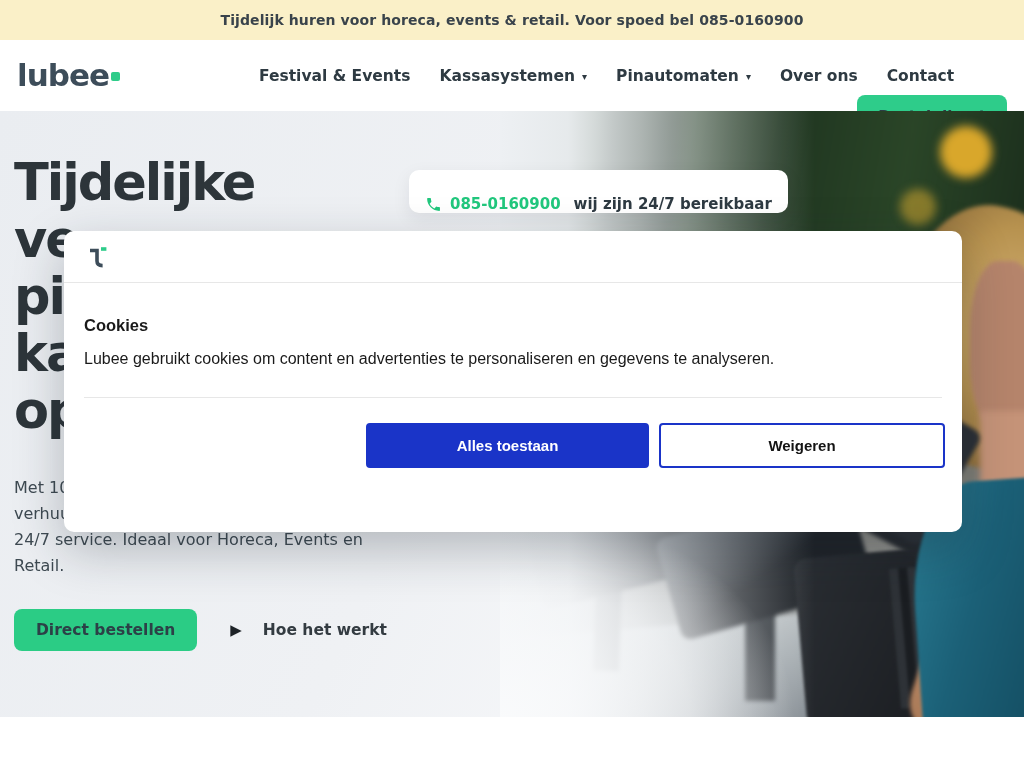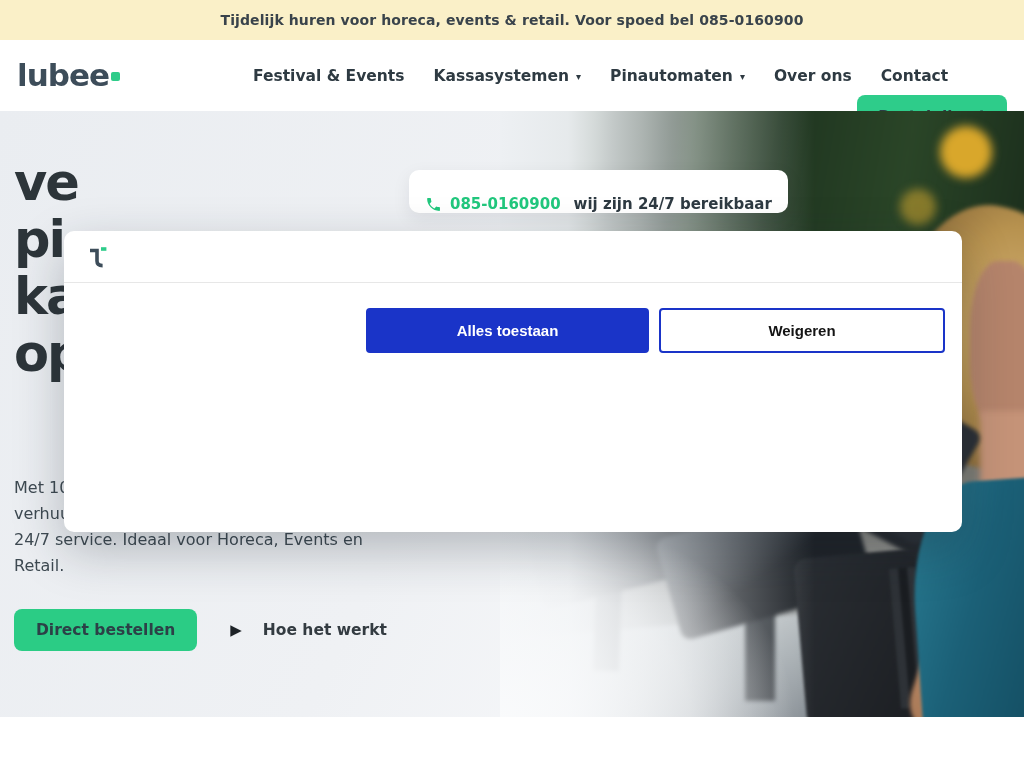--- a/index.html
+++ b/index.html
@@ -8,21 +8,21 @@
 
   
   .top-banner { height:40px; background:#faf0c8; display:flex; align-items:center; justify-content:center; }
   .top-banner span { font-size:14px; font-weight:600; color:#39434b; letter-spacing:.1px; }
 
   
   .navbar { height:71px; background:#ffffff; position:relative; display:flex; align-items:center; padding:0 17px; }
   .logo { display:flex; align-items:center; cursor:pointer; }
   .logo-text { font-size:31px; font-weight:700; color:#3d4d5a; letter-spacing:-1px; line-height:1; }
   .logo-dot { width:9px; height:9px; background:#2ecc8a; border-radius:2px; margin:1px 0 0 2px; }
-  .nav-links { position:absolute; left:253px; top:0; height:100%; display:flex; align-items:center; gap:29px; }
+  .nav-links { position:absolute; left:259px; top:0; height:100%; display:flex; align-items:center; gap:29px; }
   .nav-item { font-size:15.5px; font-weight:600; color:#2e3a42; cursor:pointer; display:flex; align-items:center; gap:7px; white-space:nowrap; }
   .nav-caret { font-size:10px; color:#2e3a42; transform:translateY(1px); }
   .nav-cta { position:absolute; right:17px; top:55px; height:44px; padding:0 21px; background:#2ecc8a; border:none;
              border-radius:8px; font-family:"DejaVu Sans", sans-serif; font-size:15px; font-weight:700; color:#2c3e46; cursor:pointer; }
 
   
   .hero { position:relative; height:606px; overflow:hidden;
           background:linear-gradient(115deg,#eaedf1 0%,#eff1f4 45%,#f7f8fa 75%,#fbfcfd 100%); }
 
   .hero-content { position:absolute; left:14px; top:0; width:460px; z-index:2; }
@@ -168,20 +168,21 @@
   <div class="phone-badge">
     <svg width="17" height="17" viewBox="0 0 24 24">
       <path fill="#21c77d" d="M6.6 10.8c1.5 2.9 3.8 5.2 6.7 6.7l2.2-2.2c.3-.3.7-.4 1-.2 1.1.4 2.4.6 3.6.6.6 0 1 .4 1 1V20c0 .6-.4 1-1 1C10.9 21 3 13.1 3 3.9c0-.6.4-1 1-1h3.4c.6 0 1 .4 1 1 0 1.3.2 2.5.6 3.6.1.4 0 .7-.2 1l-2.2 2.3z"></path>
     </svg>
     <span class="phone-number">085-0160900</span>
     <span class="phone-availability">wij zijn 24/7 bereikbaar</span>
   </div>
 
   <div class="hero-content">
     <div class="hero-heading">
+      <div>Tijdelijke</div>
       <div>ve</div>
       <div>pi</div>
       <div>ka</div>
       <div>op</div>
     </div>
     <div class="hero-paragraph">
       <div>Met 10</div>
       <div>verhuu</div>
       <div>24/7 service. Ideaal voor Horeca, Events en</div>
       <div>Retail.</div>
@@ -196,17 +197,22 @@
   </div>
 </div>
 
 <div class="cookie-modal">
   <div class="cm-header">
     <svg width="27" height="27" viewBox="0 0 27 27">
       <path d="M6 7.5 h7 v10.5 c0 3.4 2.2 4.6 5.6 4.6" fill="none" stroke="#3d4d5a" stroke-width="3.6"></path>
       <rect x="17" y="4.2" width="5.4" height="3.6" fill="#2ecc8a"></rect>
     </svg>
   </div>
+  <div class="cm-body">
+    <div class="cm-title">Cookies</div>
+    <div class="cm-text">Lubee gebruikt cookies om content en advertenties te personaliseren en gegevens te analyseren.</div>
+    <div class="cm-body-divider"></div>
+  </div>
   <div class="cm-buttons">
     <button class="cm-btn cm-btn-accept">Alles toestaan</button>
     <button class="cm-btn cm-btn-decline">Weigeren</button>
   </div>
 </div>
 
 </body></html>

